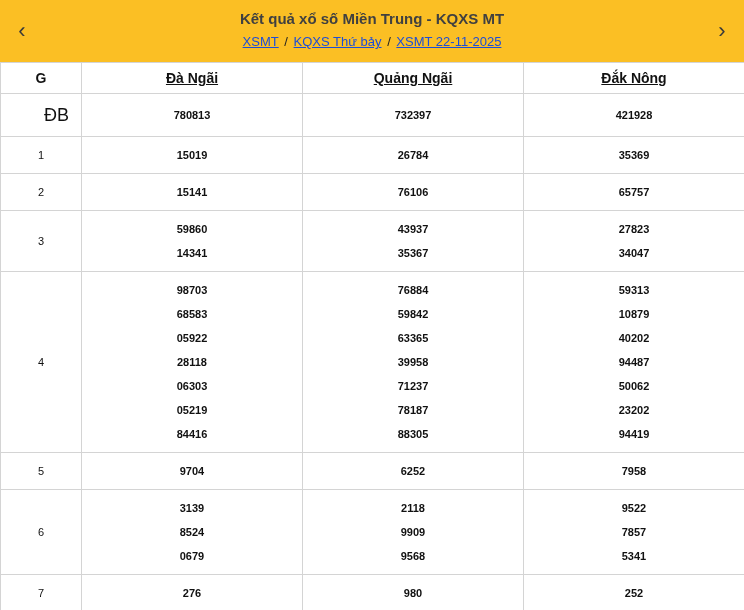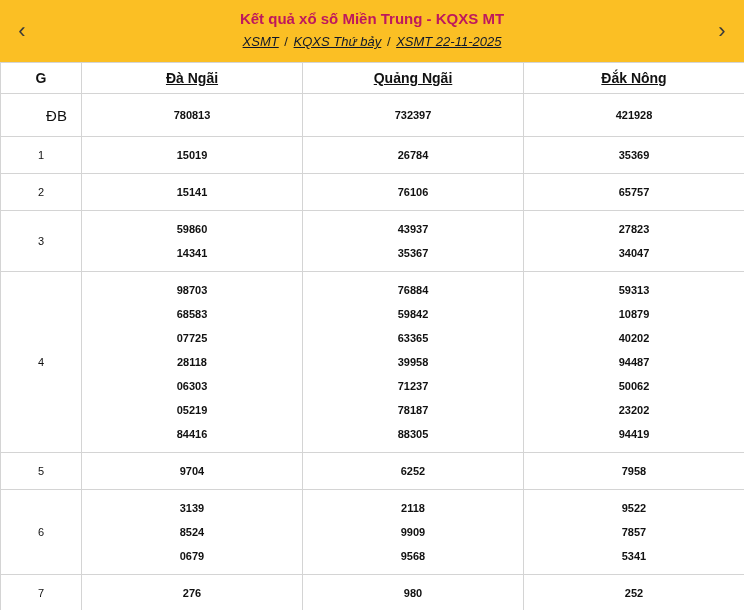--- a/index.html
+++ b/index.html
@@ -16,34 +16,33 @@
   .header {
     position: relative;
     width: 744px;
     background: #fbbf24;
     padding: 8px 0 10px 0;
     text-align: center;
   }
   .header-title {
     font-size: 15px;
     font-weight: bold;
-    color: #be185d;
+    color: #404040;
     line-height: 22px;
     margin: 0;
   }
   .breadcrumb {
     font-size: 13px;
     color: #1f1f1f;
     line-height: 20px;
     margin-top: 2px;
   }
   .breadcrumb a {
-    color: #0f172a;
+    color: #1d4ed8;
     text-decoration: underline;
-    font-style: italic;
   }
   .breadcrumb .sep {
     color: #1f1f1f;
     text-decoration: none;
     padding: 0 2px;
   }
 
   .arrow {
     position: absolute;
     top: 0;
@@ -93,21 +92,21 @@
     line-height: 24px;
   }
   td.prize .num { display: block; }
 
   td.db {
     color: #e03131;
     font-size: 15px;
     font-weight: bold;
     padding: 9px 2px;
   }
-  tr.row-db td.gcell { font-size: 15px; padding-left: 32px; }
+  tr.row-db td.gcell { font-size: 18px; padding-left: 32px; }
 </style>
 </head>
 <body>
 
 <div class="header">
   <div class="arrow arrow-left">
     <span>‹</span>
   </div>
   <div class="arrow arrow-right">
     <span>›</span>
@@ -181,21 +180,21 @@
         <td class="prize">
           <span class="num">27823</span>
           <span class="num">34047</span>
         </td>
       </tr>
       <tr>
         <td class="gcell">4</td>
         <td class="prize">
           <span class="num">98703</span>
           <span class="num">68583</span>
-          <span class="num">07725</span>
+          <span class="num">05922</span>
           <span class="num">28118</span>
           <span class="num">06303</span>
           <span class="num">05219</span>
           <span class="num">84416</span>
         </td>
         <td class="prize">
           <span class="num">76884</span>
           <span class="num">59842</span>
           <span class="num">63365</span>
           <span class="num">39958</span>

